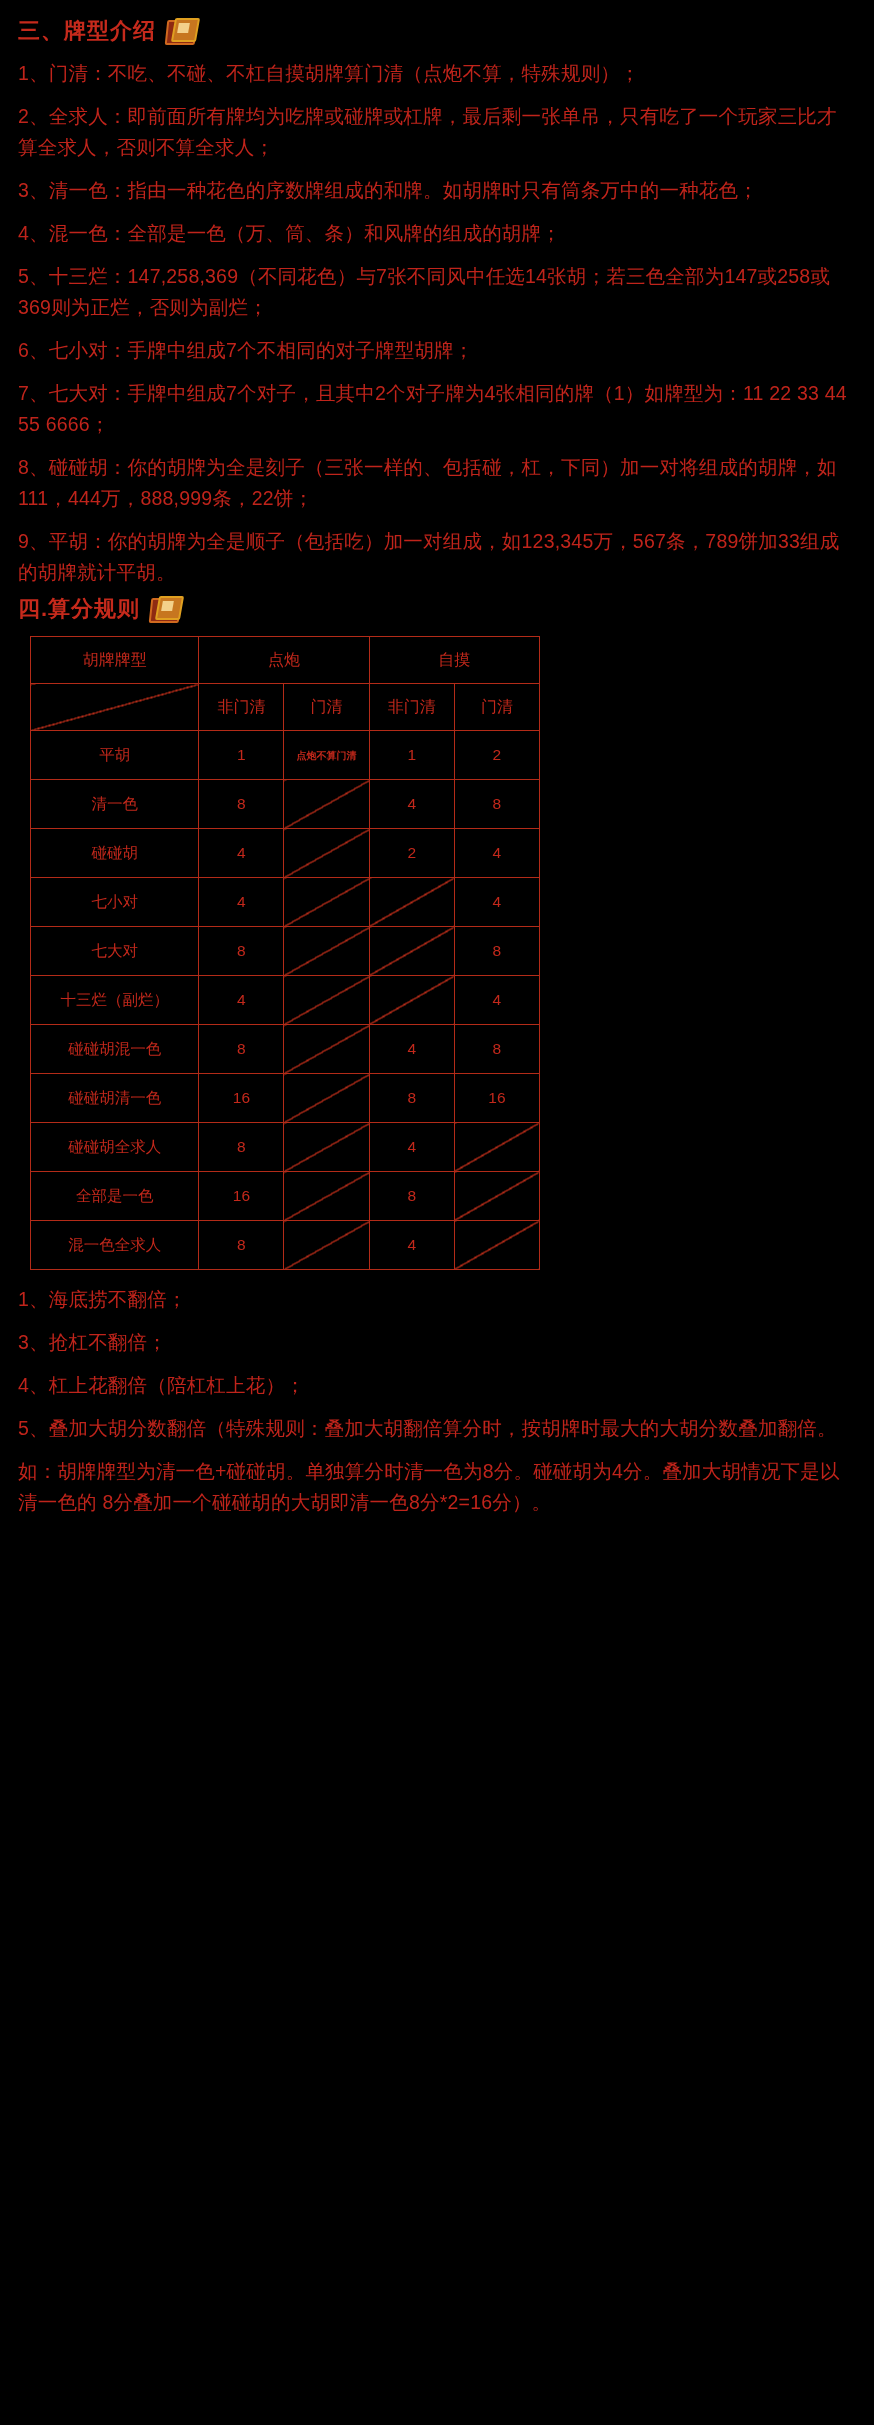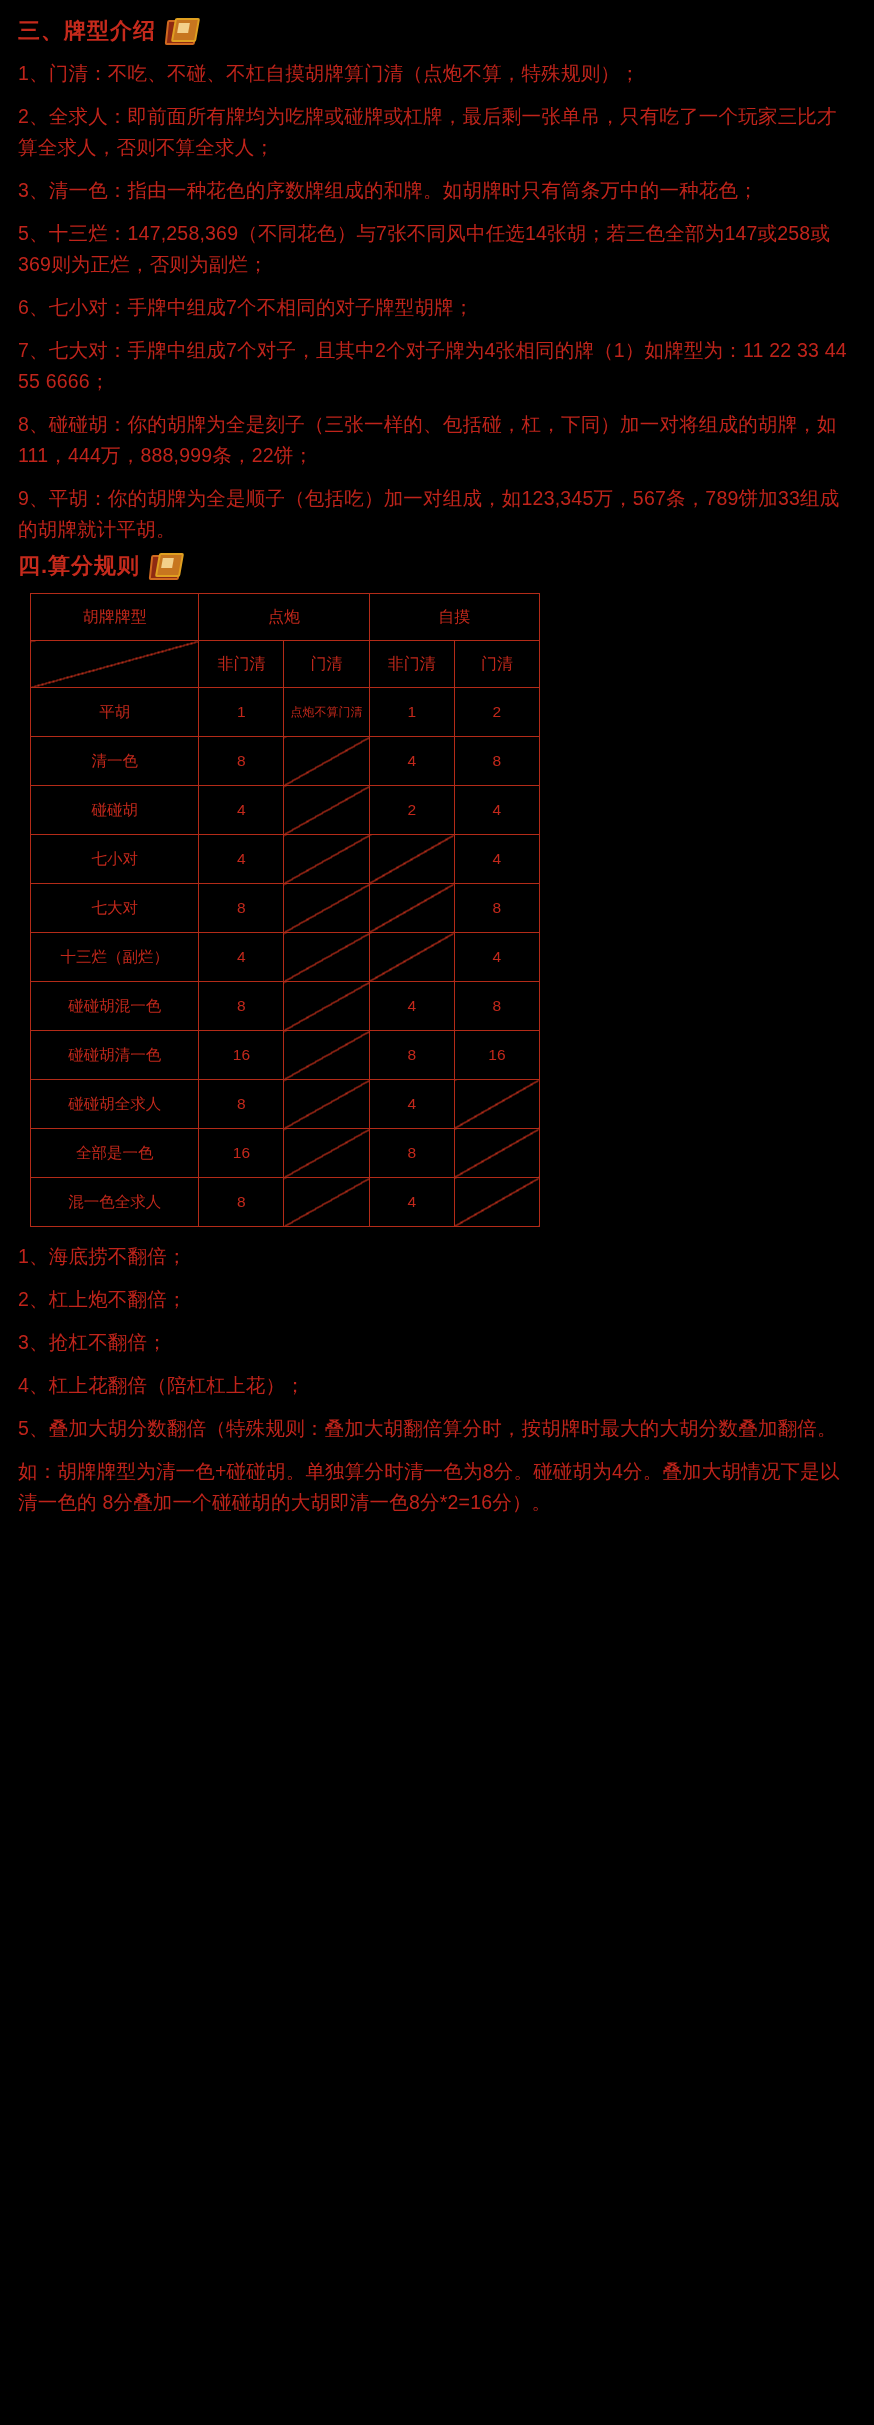--- a/index.html
+++ b/index.html
@@ -86,22 +86,23 @@
     height: 44px;
     font-weight: normal;
     padding: 2px 1px;
     position: relative;
   }
   table.score th.hd {
     font-size: 16px;
     height: 42px;
   }
   table.score td.small {
-    font-size: 12px;
+    font-size: 10px;
     line-height: 17px;
+    font-weight: bold;
   }
   .col-type { width: 168px; }
   .col-n { width: 85px; }
   
   .slash {
     background-image: linear-gradient(to right bottom,
       rgba(0,0,0,0) 0%, rgba(0,0,0,0) calc(50% - 0.7px),
       #b32b18 calc(50% - 0.7px), #b32b18 calc(50% + 0.7px),
       rgba(0,0,0,0) calc(50% + 0.7px), rgba(0,0,0,0) 100%);
   }
@@ -125,20 +126,21 @@
       <span class="b1"></span>
         <span class="b2"></span>
         <span class="b3"></span>
     </span>
   </div>
 
   <div>
     <p class="para">1、门清：不吃、不碰、不杠自摸胡牌算门清（点炮不算，特殊规则）；</p>
     <p class="para">2、全求人：即前面所有牌均为吃牌或碰牌或杠牌，最后剩一张单吊，只有吃了一个玩家三比才算全求人，否则不算全求人；</p>
     <p class="para">3、清一色：指由一种花色的序数牌组成的和牌。如胡牌时只有筒条万中的一种花色；</p>
+    <p class="para">4、混一色：全部是一色（万、筒、条）和风牌的组成的胡牌；</p>
     <p class="para">5、十三烂：147,258,369（不同花色）与7张不同风中任选14张胡；若三色全部为147或258或369则为正烂，否则为副烂；</p>
     <p class="para">6、七小对：手牌中组成7个不相同的对子牌型胡牌；</p>
     <p class="para">7、七大对：手牌中组成7个对子，且其中2个对子牌为4张相同的牌（1）如牌型为：11 22 33 44 55 6666；</p>
     <p class="para">8、碰碰胡：你的胡牌为全是刻子（三张一样的、包括碰，杠，下同）加一对将组成的胡牌，如111，444万，888,999条，22饼；</p>
     <p class="para">9、平胡：你的胡牌为全是顺子（包括吃）加一对组成，如123,345万，567条，789饼加33组成的胡牌就计平胡。</p>
   </div>
 
   <div class="section-head">
     <span class="title">四.算分规则</span>
     <span class="book-icon">
@@ -248,20 +250,19 @@
           <td class="slash"></td>
           <td>4</td>
           <td class="slash"></td>
         </tr>
       </tbody>
     </table>
   </div>
 
   <div class="notes">
     <p class="para">1、海底捞不翻倍；</p>
-    <p class="para">2、杠上炮不翻倍；</p>
     <p class="para">3、抢杠不翻倍；</p>
     <p class="para">4、杠上花翻倍（陪杠杠上花）；</p>
     <p class="para">5、叠加大胡分数翻倍（特殊规则：叠加大胡翻倍算分时，按胡牌时最大的大胡分数叠加翻倍。</p>
     <p class="para">如：胡牌牌型为清一色+碰碰胡。单独算分时清一色为8分。碰碰胡为4分。叠加大胡情况下是以清一色的 8分叠加一个碰碰胡的大胡即清一色8分*2=16分）。</p>
   </div>
 
 </div>
 
 </body></html>

